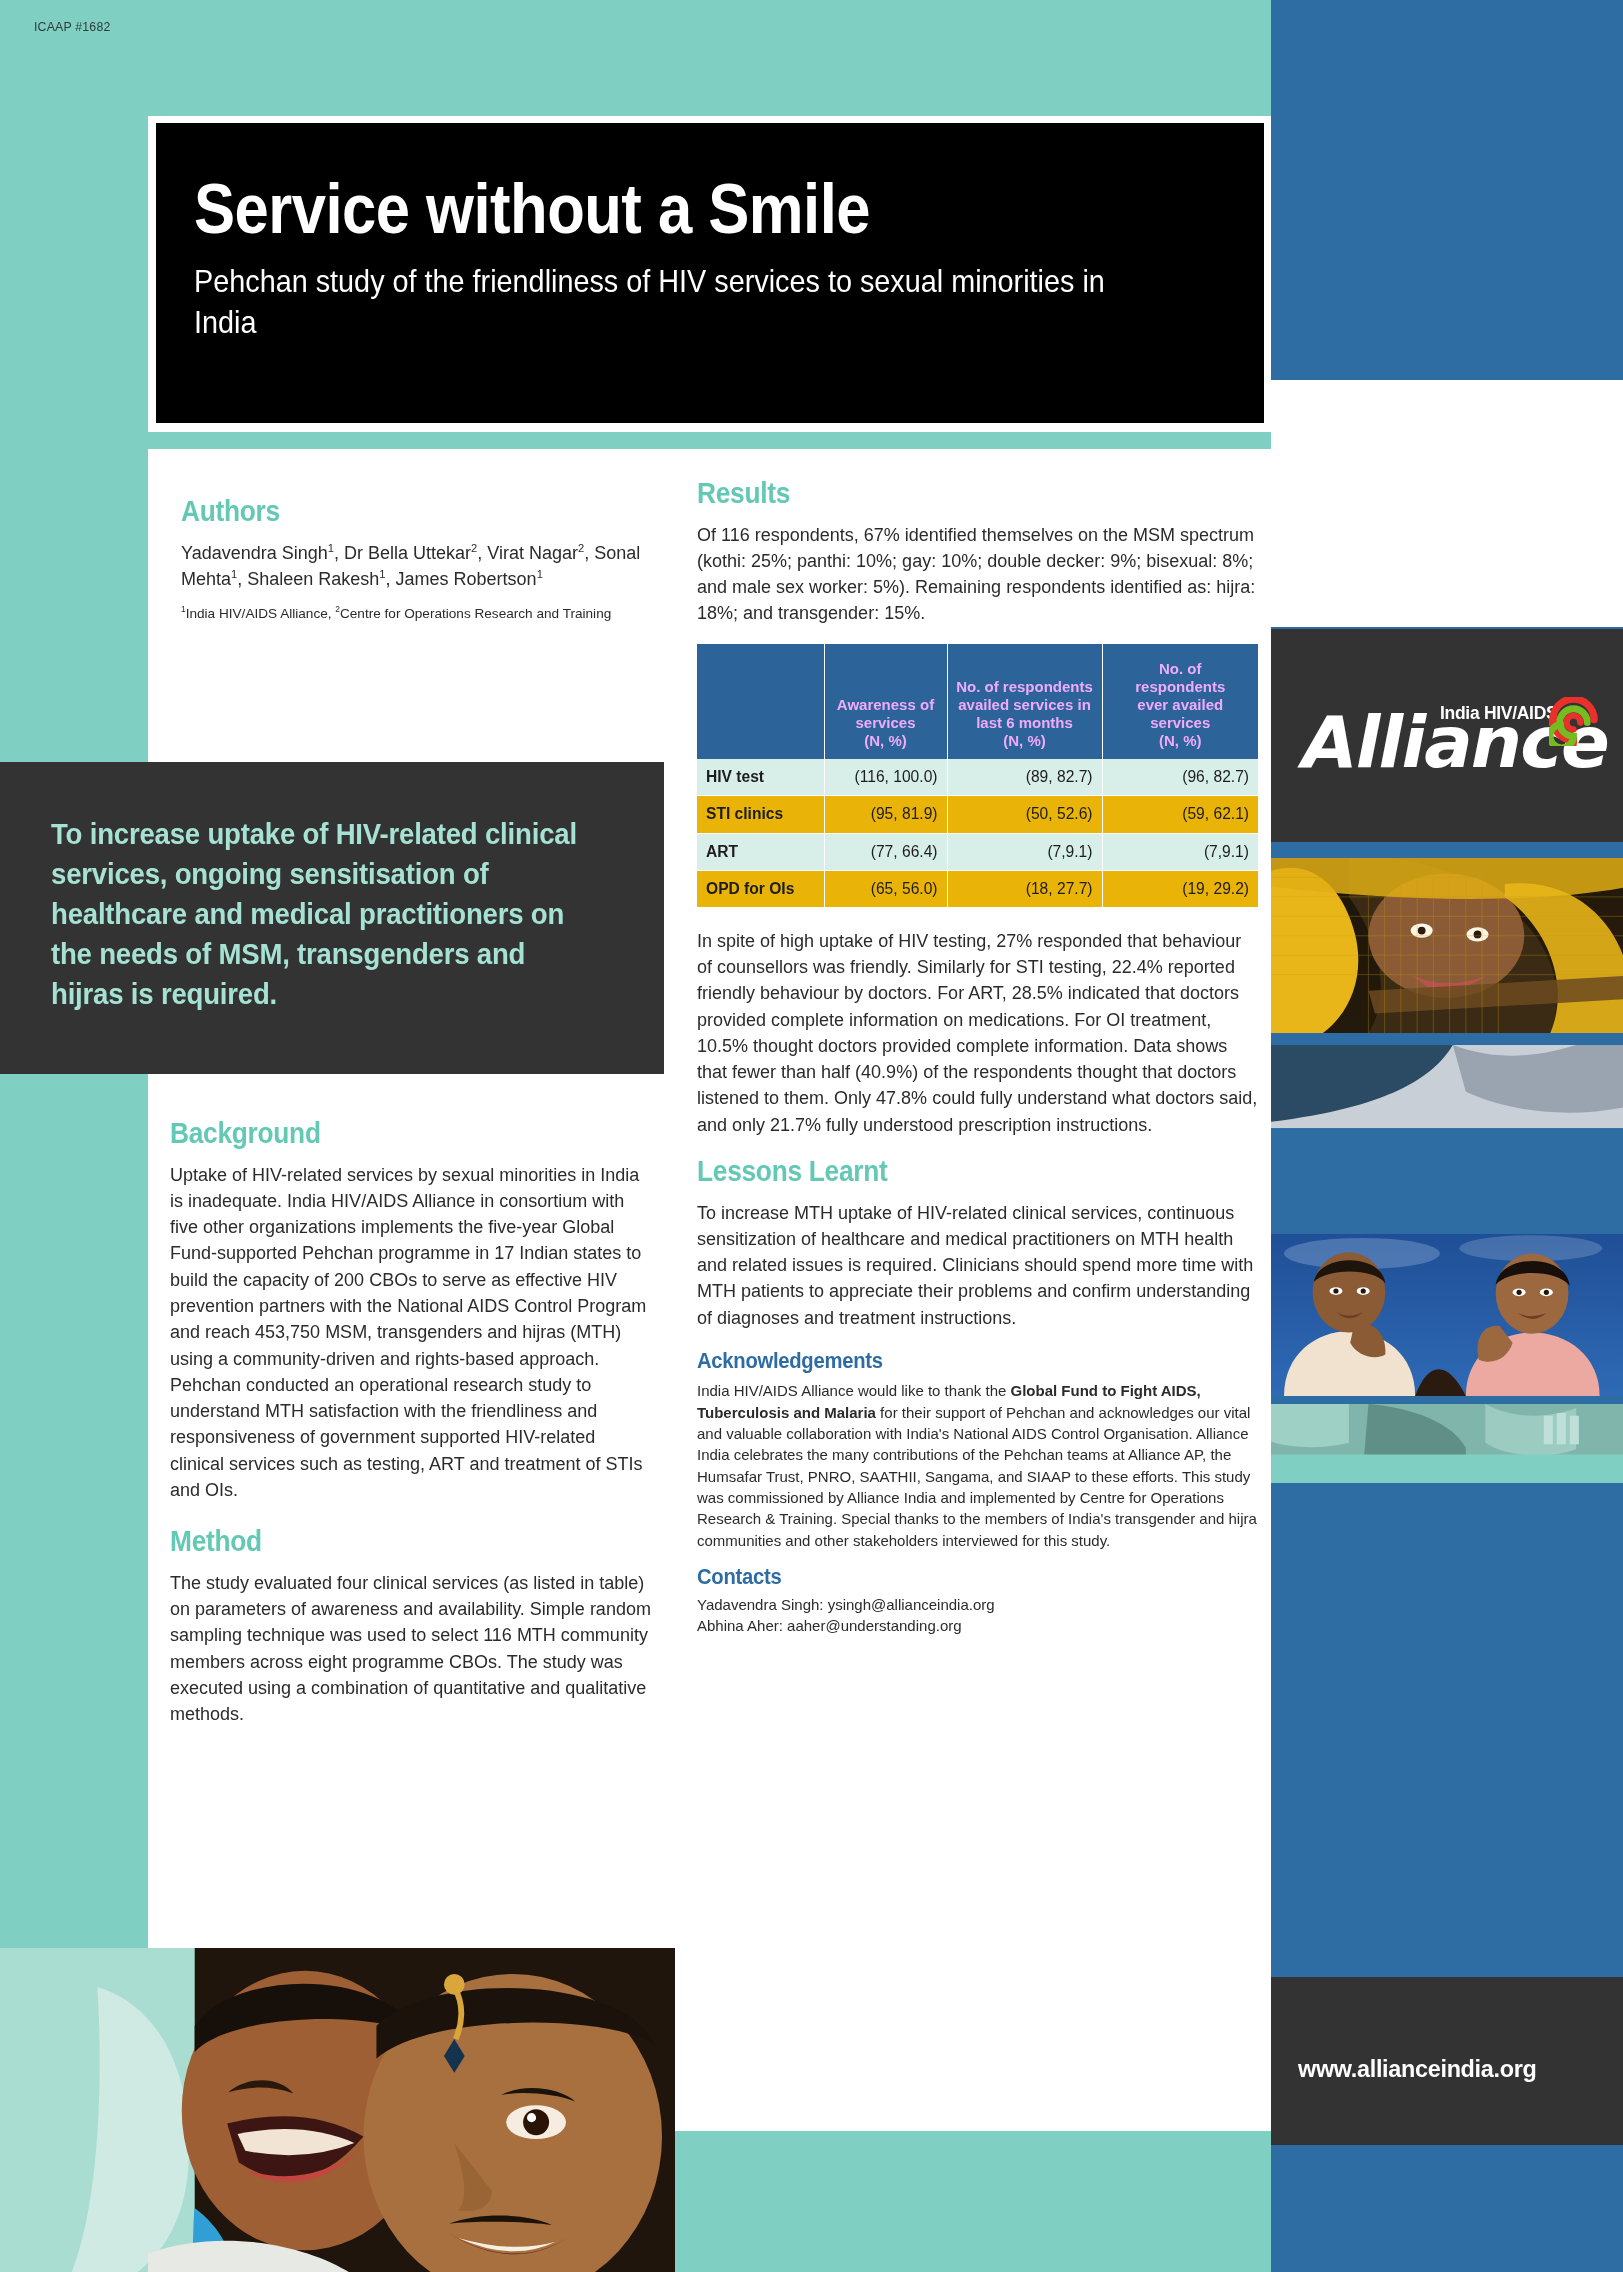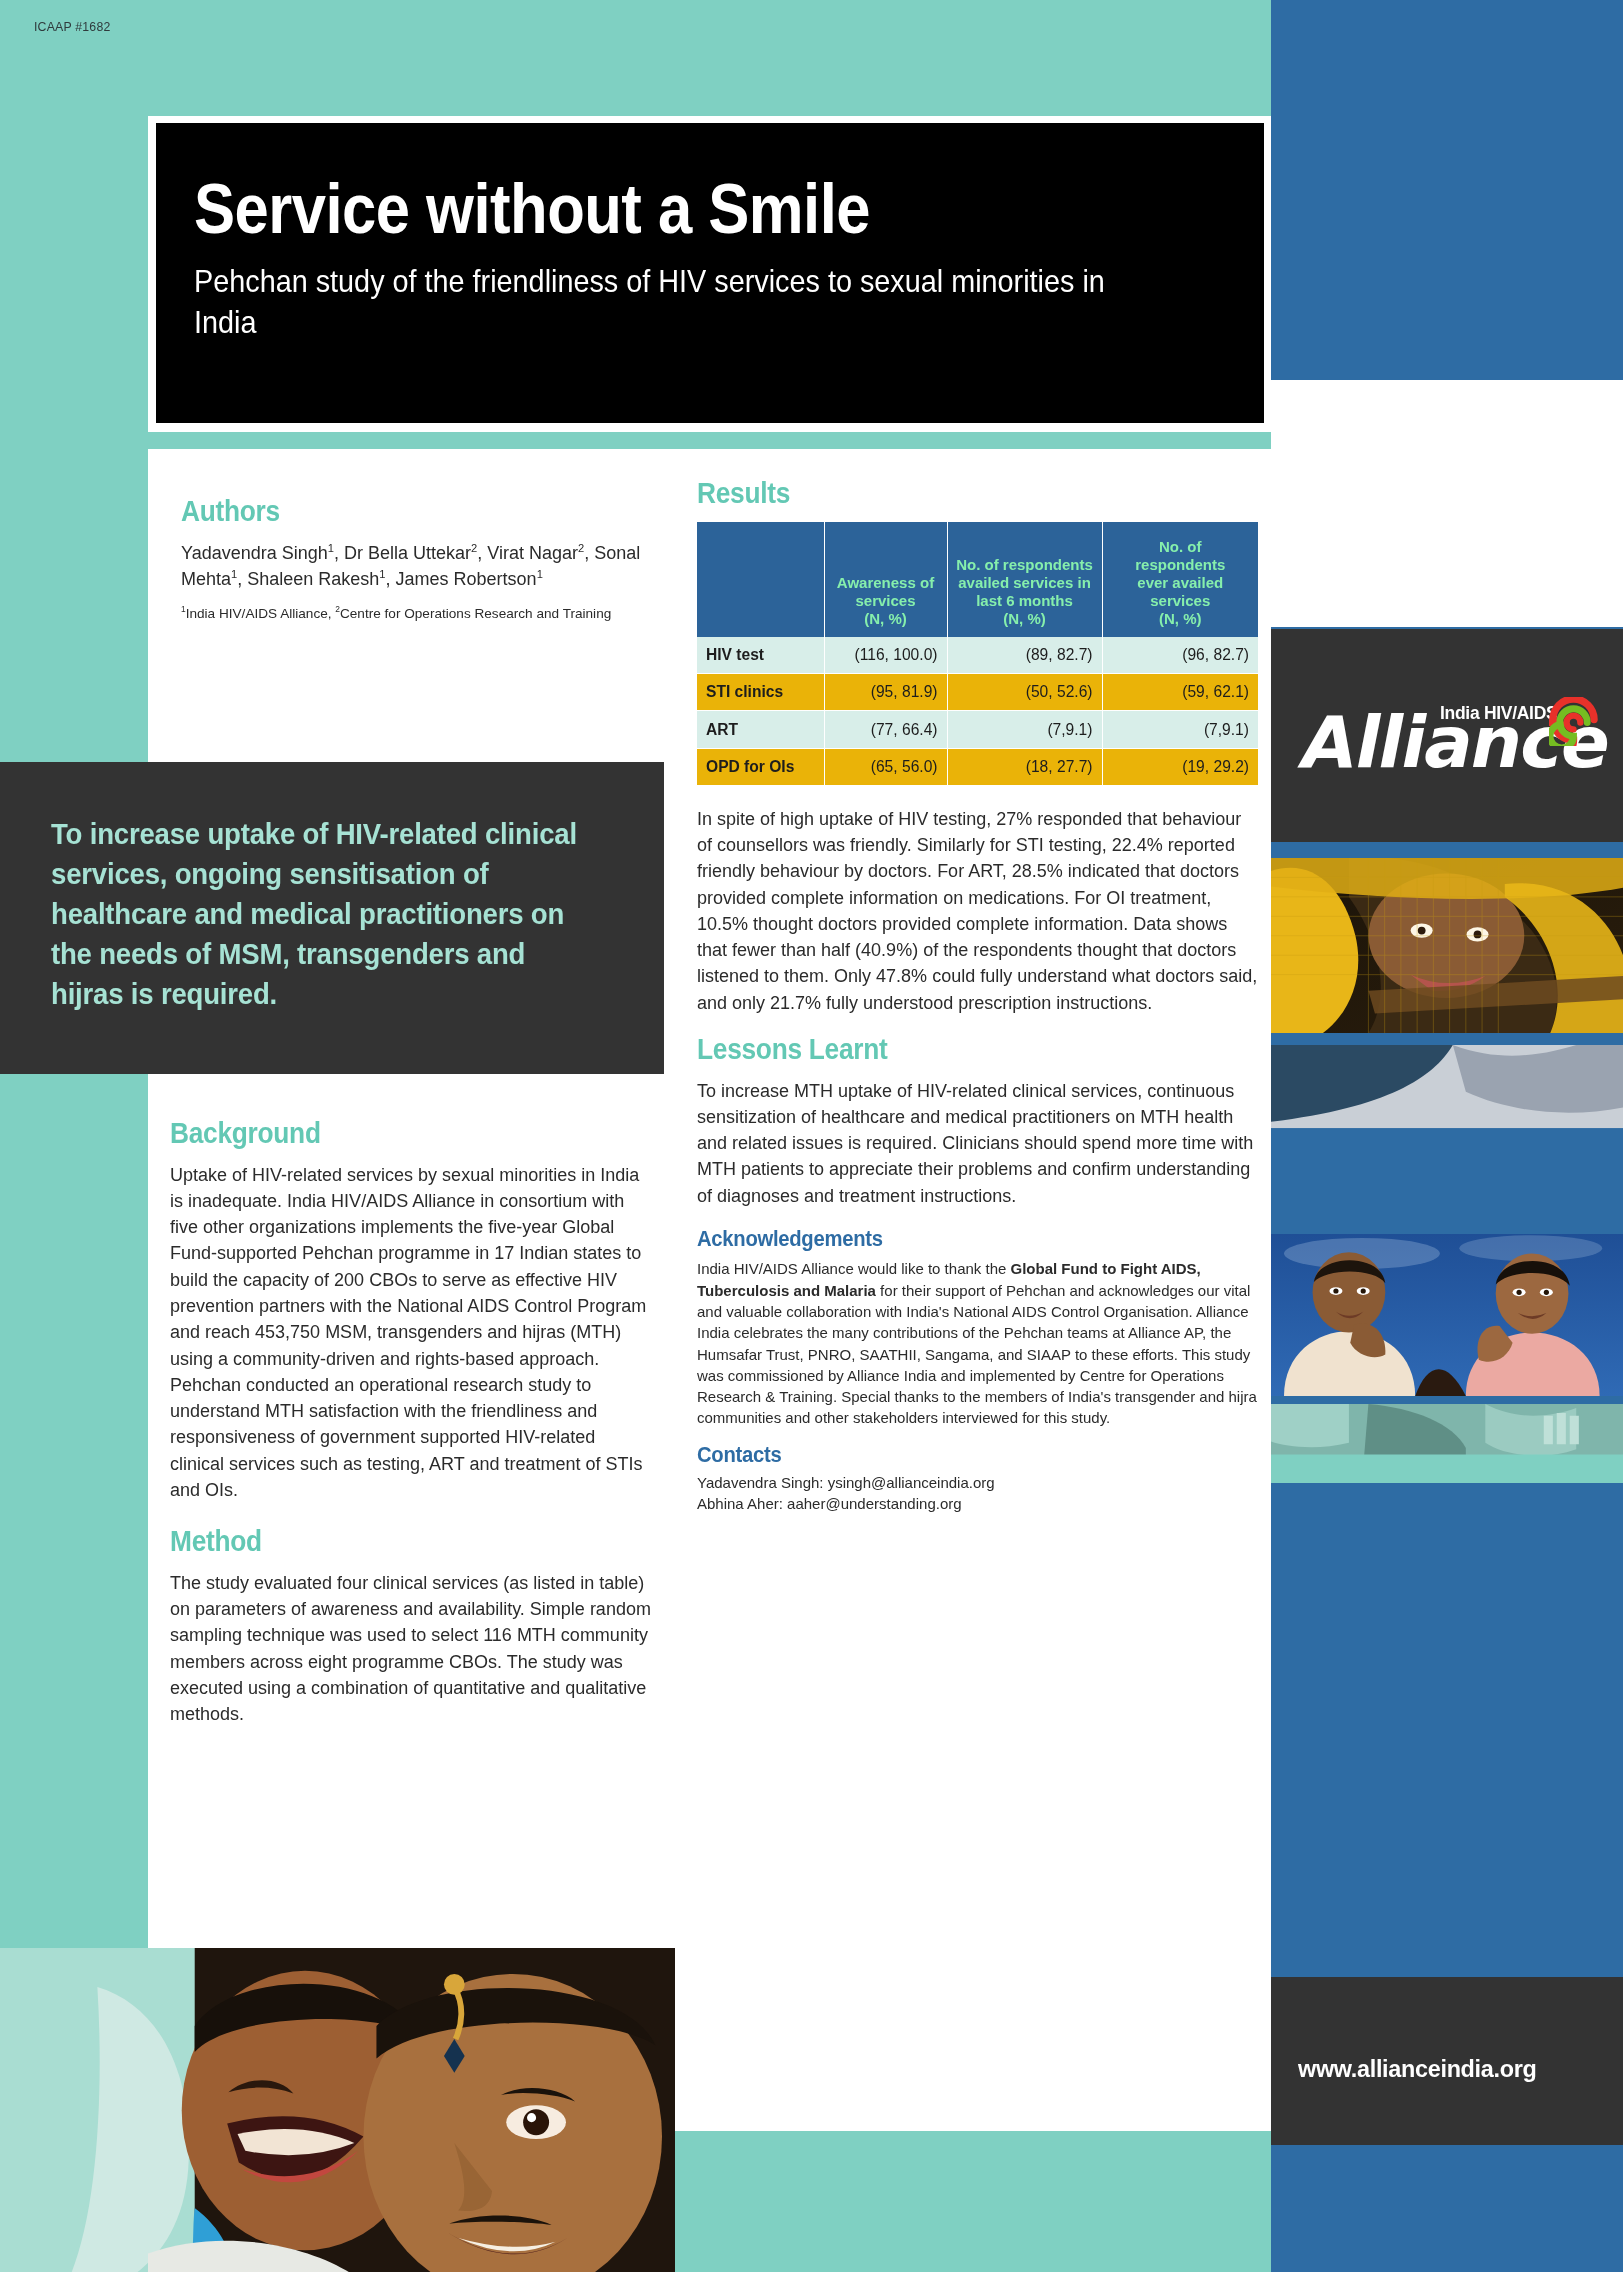--- a/index.html
+++ b/index.html
@@ -158,21 +158,21 @@
 
   
   table.restab {
     border-collapse: collapse;
     width: 561px;
     margin: 2.6px 0 19.5px 0;
     table-layout: fixed;
   }
   table.restab th {
     background: #2c6399;
-    color: #86efac;
+    color: #f0abfc;
     font-size: 15px;
     font-weight: bold;
     text-align: center;
     vertical-align: bottom;
     padding: 9px 6.5px 9px 6.5px;
     border-right: 1.3px solid #ffffff;
     line-height: 1.2;
     height: 97px;
   }
   table.restab th.corner { background: #2c6399; }
@@ -328,20 +328,21 @@
     <h2 class="sec">Background</h2>
     <p class="body">Uptake of HIV-related services by sexual minorities in India is inadequate. India HIV/AIDS Alliance in consortium with five other organizations implements the five-year Global Fund-supported Pehchan programme in 17 Indian states to build the capacity of 200 CBOs to serve as effective HIV prevention partners with the National AIDS Control Program and reach 453,750 MSM, transgenders and hijras (MTH) using a community-driven and rights-based approach. Pehchan conducted an operational research study to understand MTH satisfaction with the friendliness and responsiveness of government supported HIV-related clinical services such as testing, ART and treatment of STIs and OIs.</p>
 
     <h2 class="sec" style="margin-top:22px;">Method</h2>
     <p class="body">The study evaluated four clinical services (as listed in table) on parameters of awareness and availability. Simple random sampling technique was used to select 116 MTH community members across eight programme CBOs. The study was executed using a combination of quantitative and qualitative methods.</p>
   </div>
 
   <div class="plate" id="col-right">
 
     <h2 class="sec">Results</h2>
+    <p class="body">Of 116 respondents, 67% identified themselves on the MSM spectrum (kothi: 25%; panthi: 10%; gay: 10%; double decker: 9%; bisexual: 8%; and male sex worker: 5%). Remaining respondents identified as: hijra: 18%; and transgender: 15%.</p>
 
     <table class="restab">
       <colgroup>
         <col class="c0">
           <col class="c1">
           <col class="c2">
           <col class="c3">
       </colgroup>
       <thead>
         <tr>

